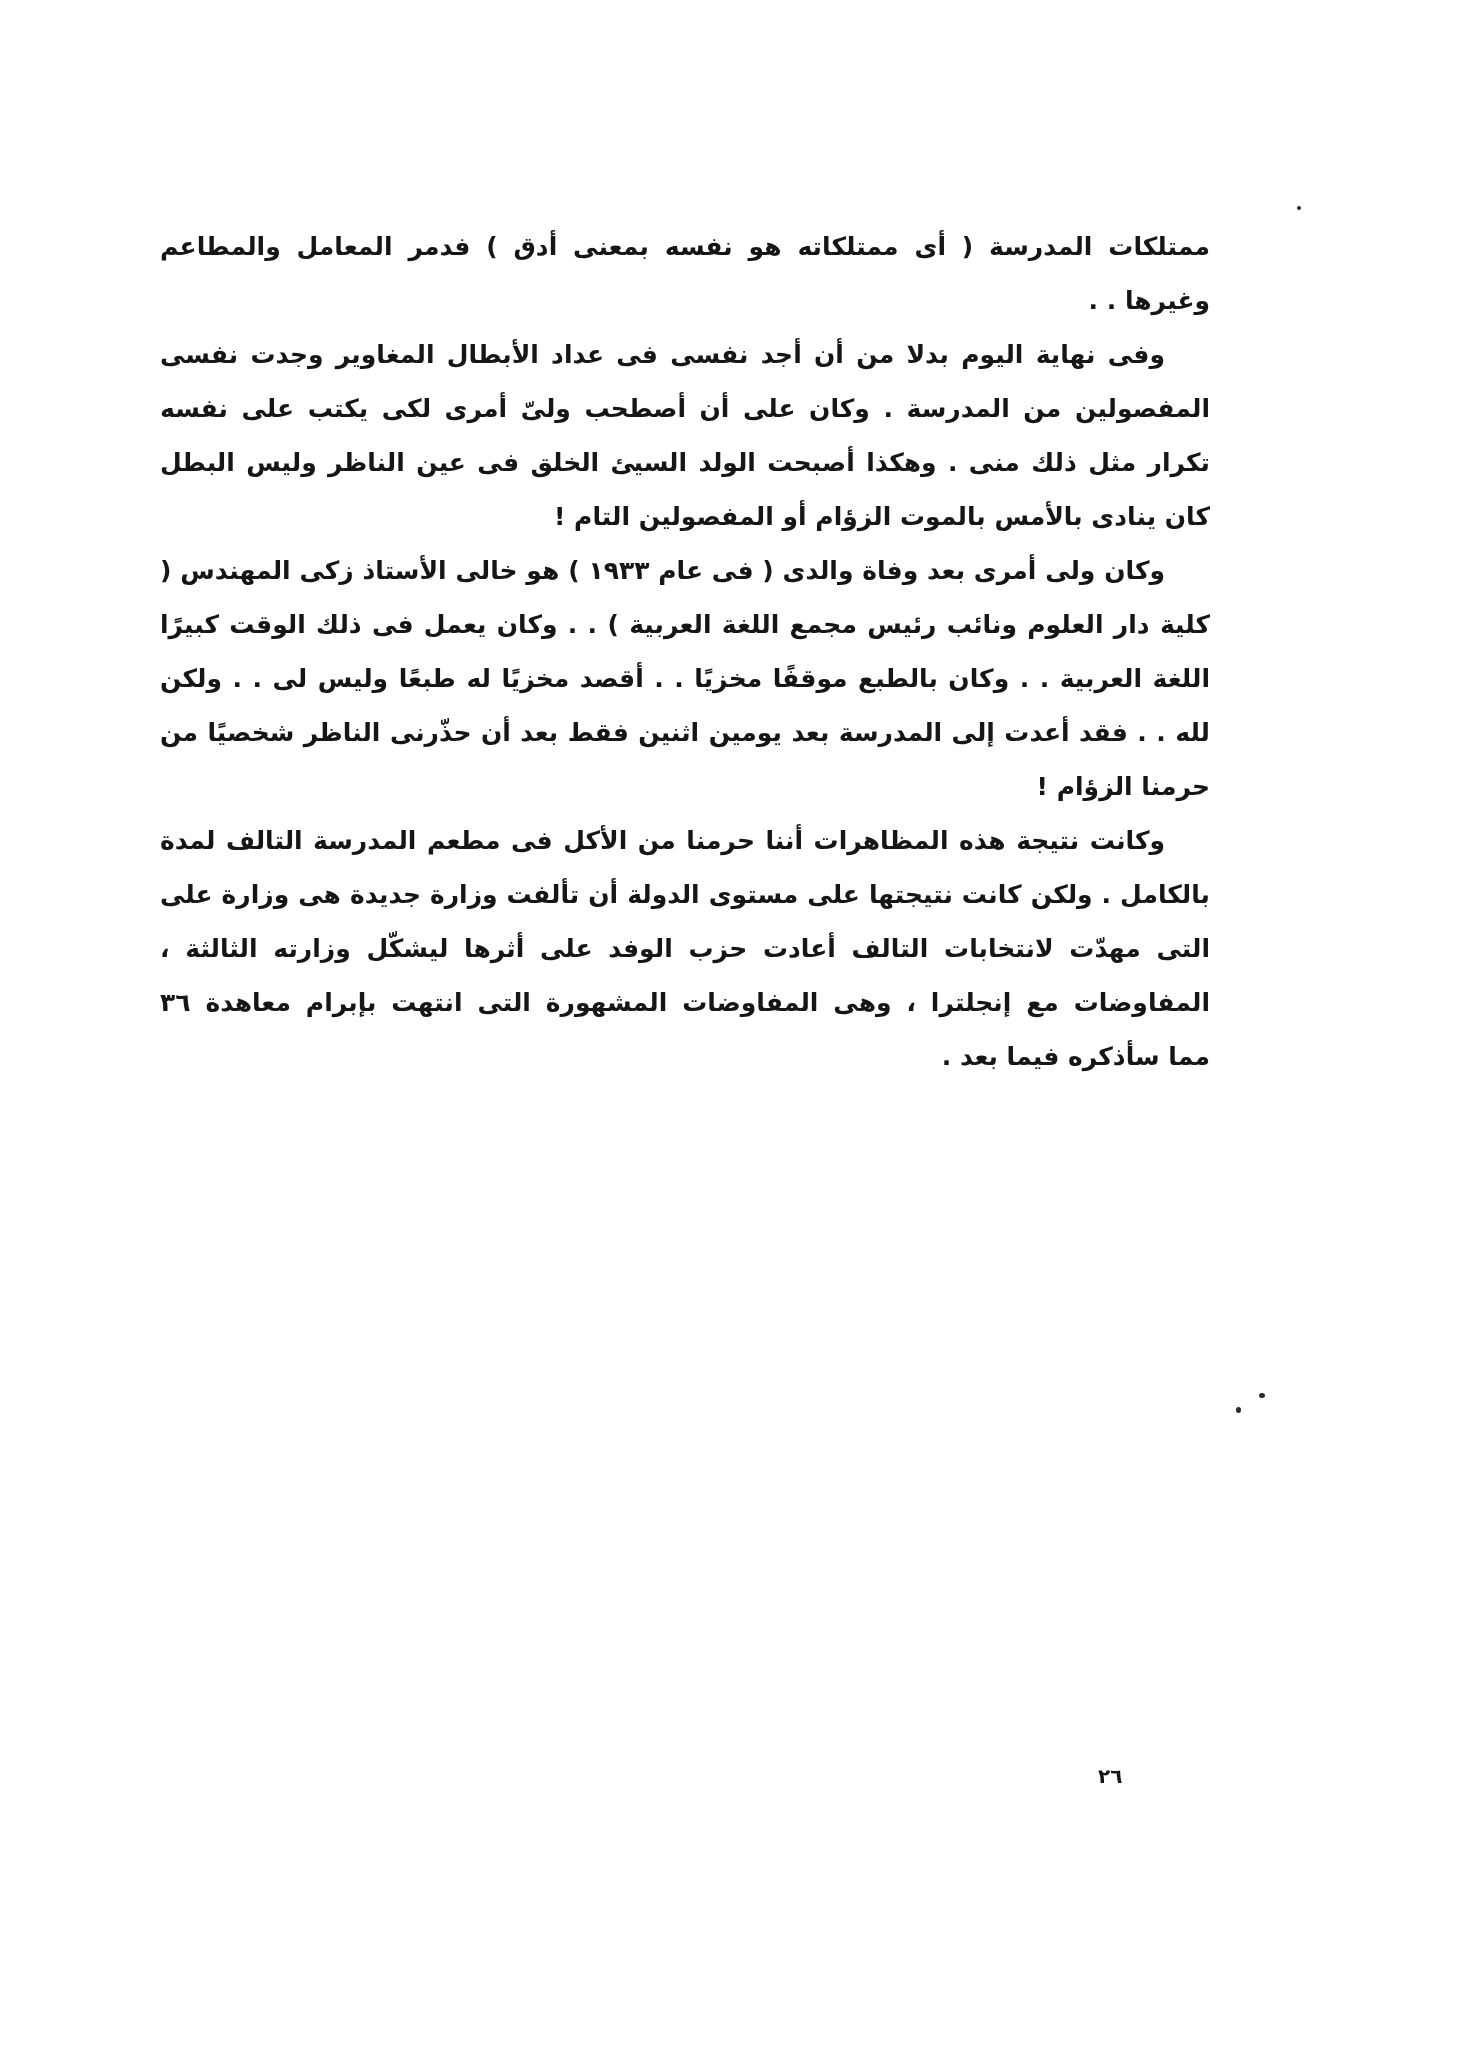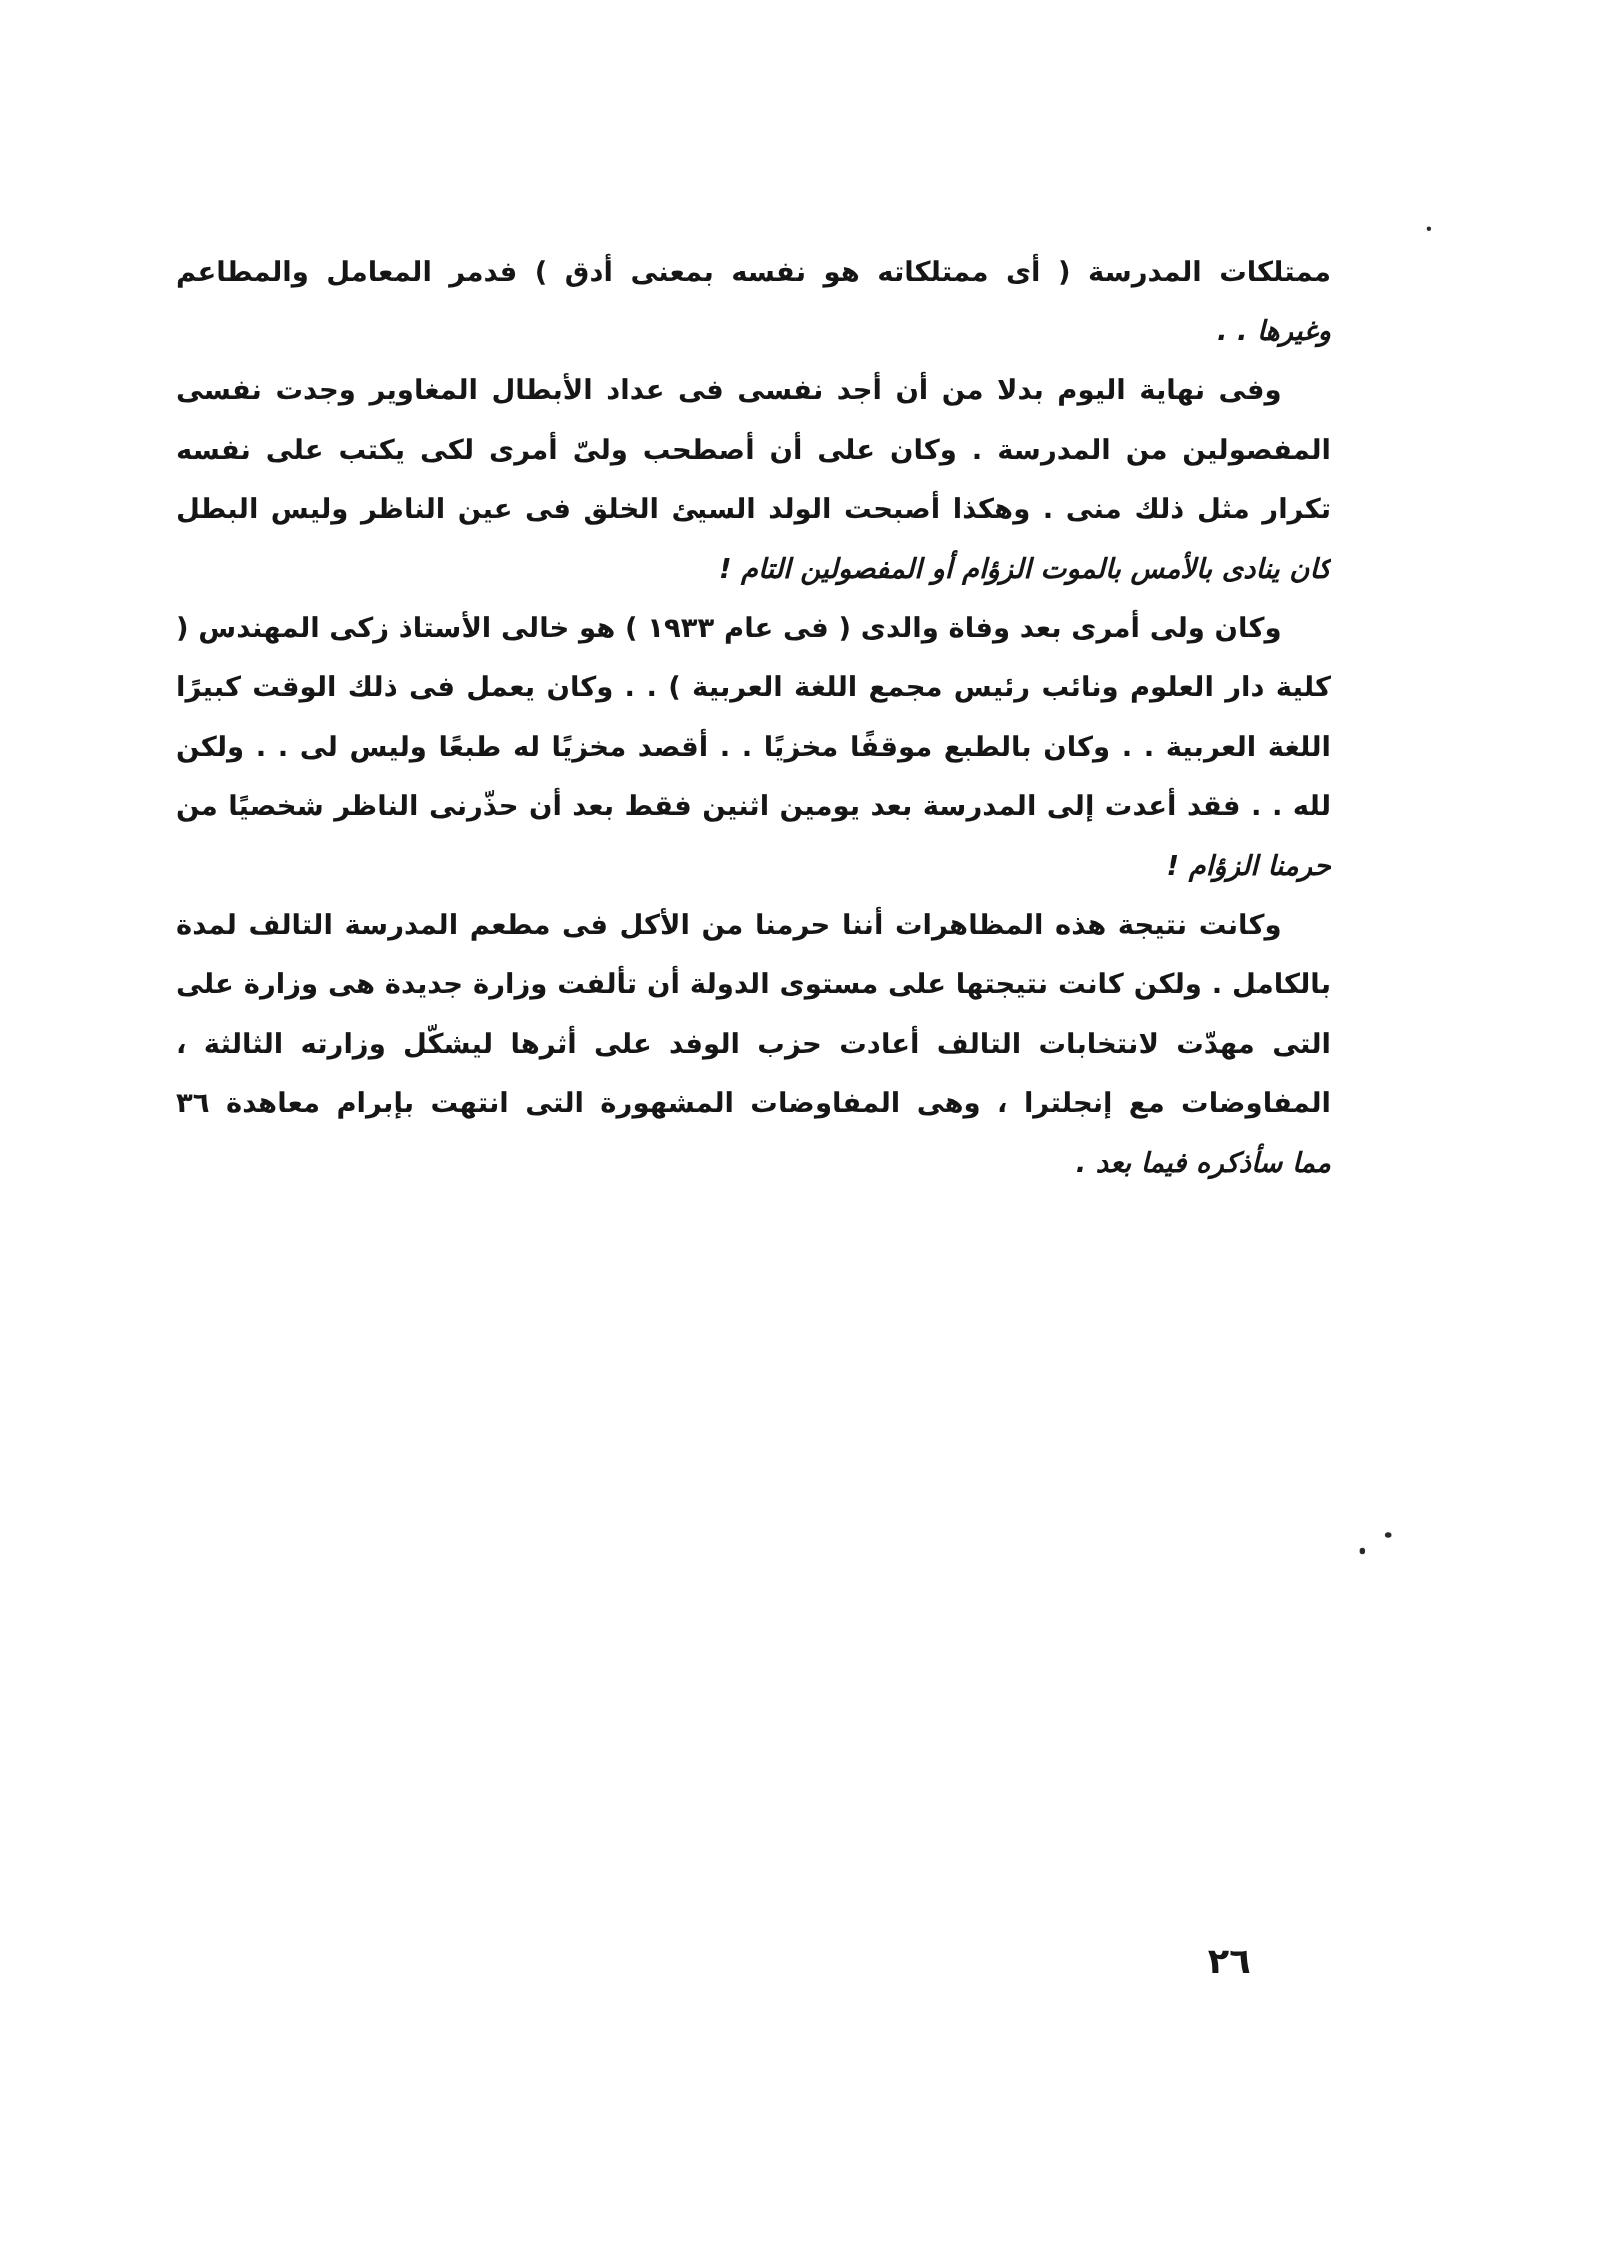--- a/index.html
+++ b/index.html
@@ -35,33 +35,32 @@
   }
   .line.just {
     text-align: justify;
     text-align-last: justify;
     text-justify: inter-word;
   }
   .line.end {
     text-align: center;
     text-align-last: right;
     white-space: nowrap;
-    font-style: italic;
   }
   .line.indent {
     text-indent: 45px;
   }
   .page-number {
     position: absolute;
     top: 1764px;
     left: 1098px;
     direction: rtl;
     font-family: "DejaVu Sans", sans-serif;
     font-weight: 700;
-    font-size: 32px;
+    font-size: 20px;
     color: #161616;
   }
   .speck {
     position: absolute;
     background: #2a2a2a;
     border-radius: 50%;
   }
   .speck.s1 { left: 1297px; top: 206px;  width: 4px; height: 4px; }
   .speck.s2 { left: 1259px; top: 1393px; width: 6px; height: 5px; }
   .speck.s3 { left: 1236px; top: 1407px; width: 5px; height: 6px; }

